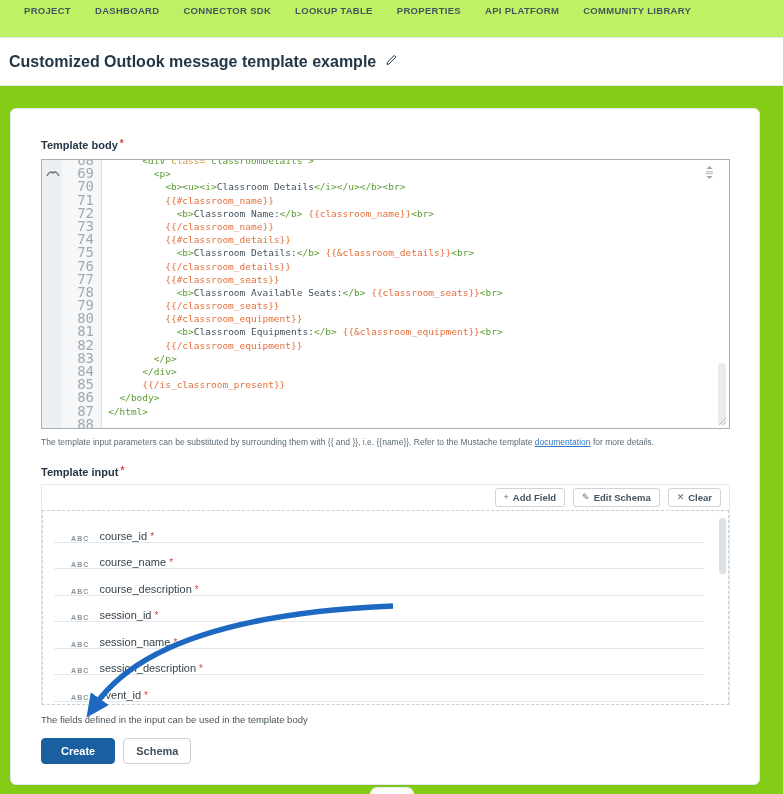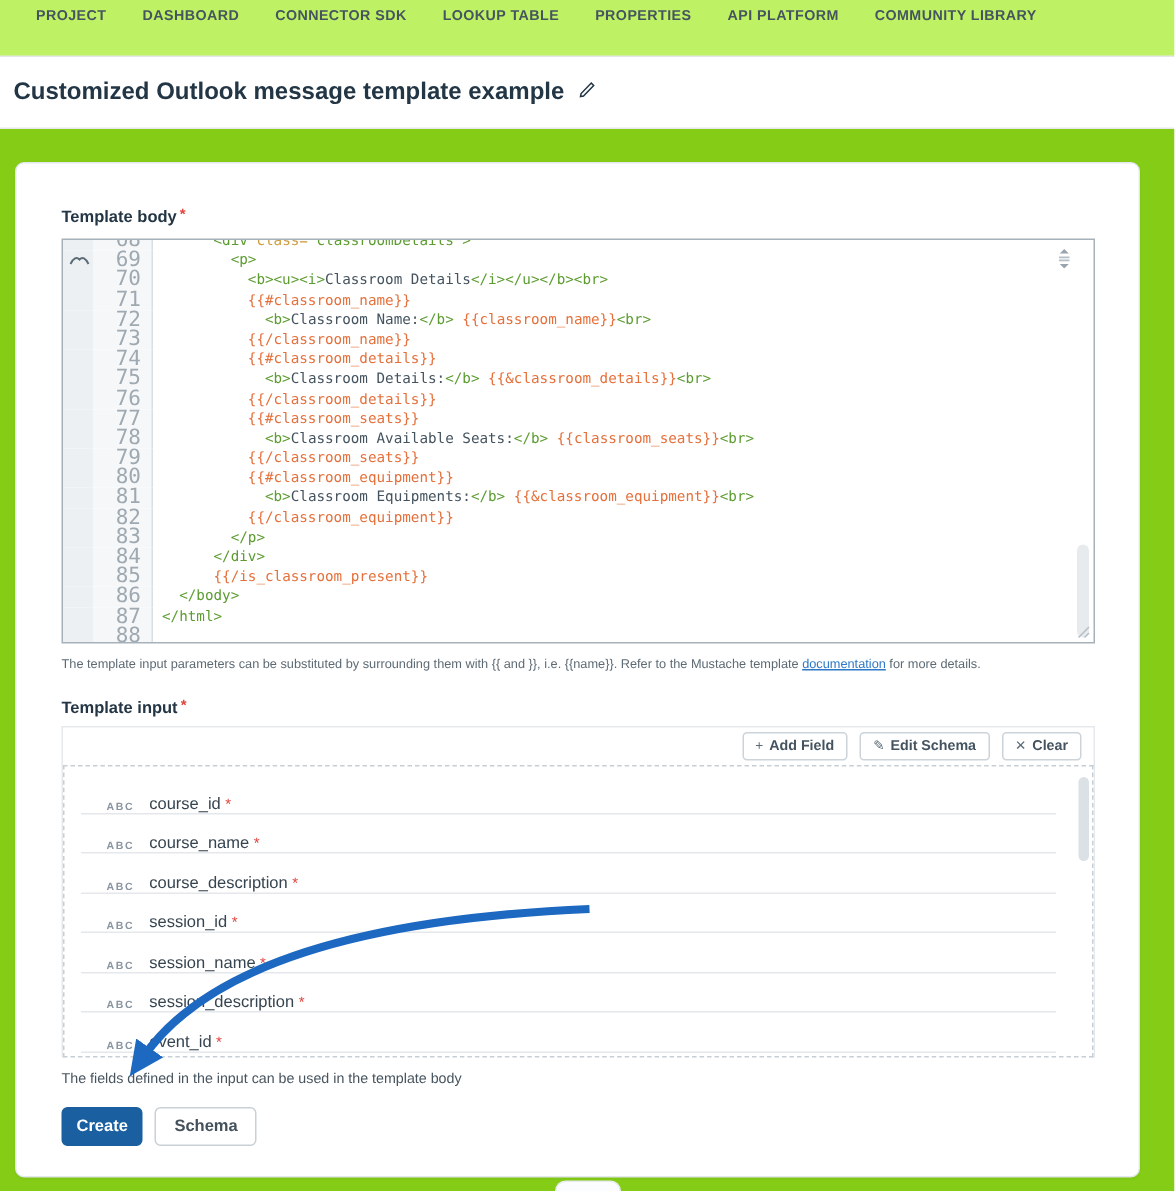--- a/index.html
+++ b/index.html
@@ -66,21 +66,21 @@
   .frow { display:flex; align-items:flex-end; gap:10px; height:26.5px;
     margin:0 24px 0 11px; border-bottom:1px solid #e4e8ec; padding-left:17px; cursor:pointer; }
   .abc { font-size:7px; font-weight:700; letter-spacing:1.1px; color:#8895a0; }
   .fname { font-size:11px; color:#36444f; }
   .fld-scroll { position:absolute; top:7px; right:2px; width:7px; height:56px;
     background:#dce1e6; border-radius:4px; cursor:grab; }
 
   .note { margin-top:9px; font-size:9.5px; color:#47545e; }
 
   .actions { margin-top:13px; display:flex; gap:8px; }
-  .btn { font-size:11px; font-weight:700; border-radius:4px; padding:6px 9px;
+  .btn { font-size:11px; font-weight:700; border-radius:4px; padding:6px 19px;
     cursor:pointer; line-height:12px; }
   .btn-primary { background:var(--primary-button,#1a5f9f); color:#fff;
     border:1px solid var(--primary-button,#1a5f9f); }
   .btn-secondary { background:#fff; color:#44515c; border:1px solid #c9d0d6; padding:6px 12px; }
 
   .arrow-overlay { position:absolute; left:0; top:0; pointer-events:none; z-index:20; }
   .peek { position:absolute; left:370px; top:787px; width:44px; height:14px;
     border-radius:7px; background:#fbfcfd; border:1px solid #e7ebee; }
 </style>
 </head>

